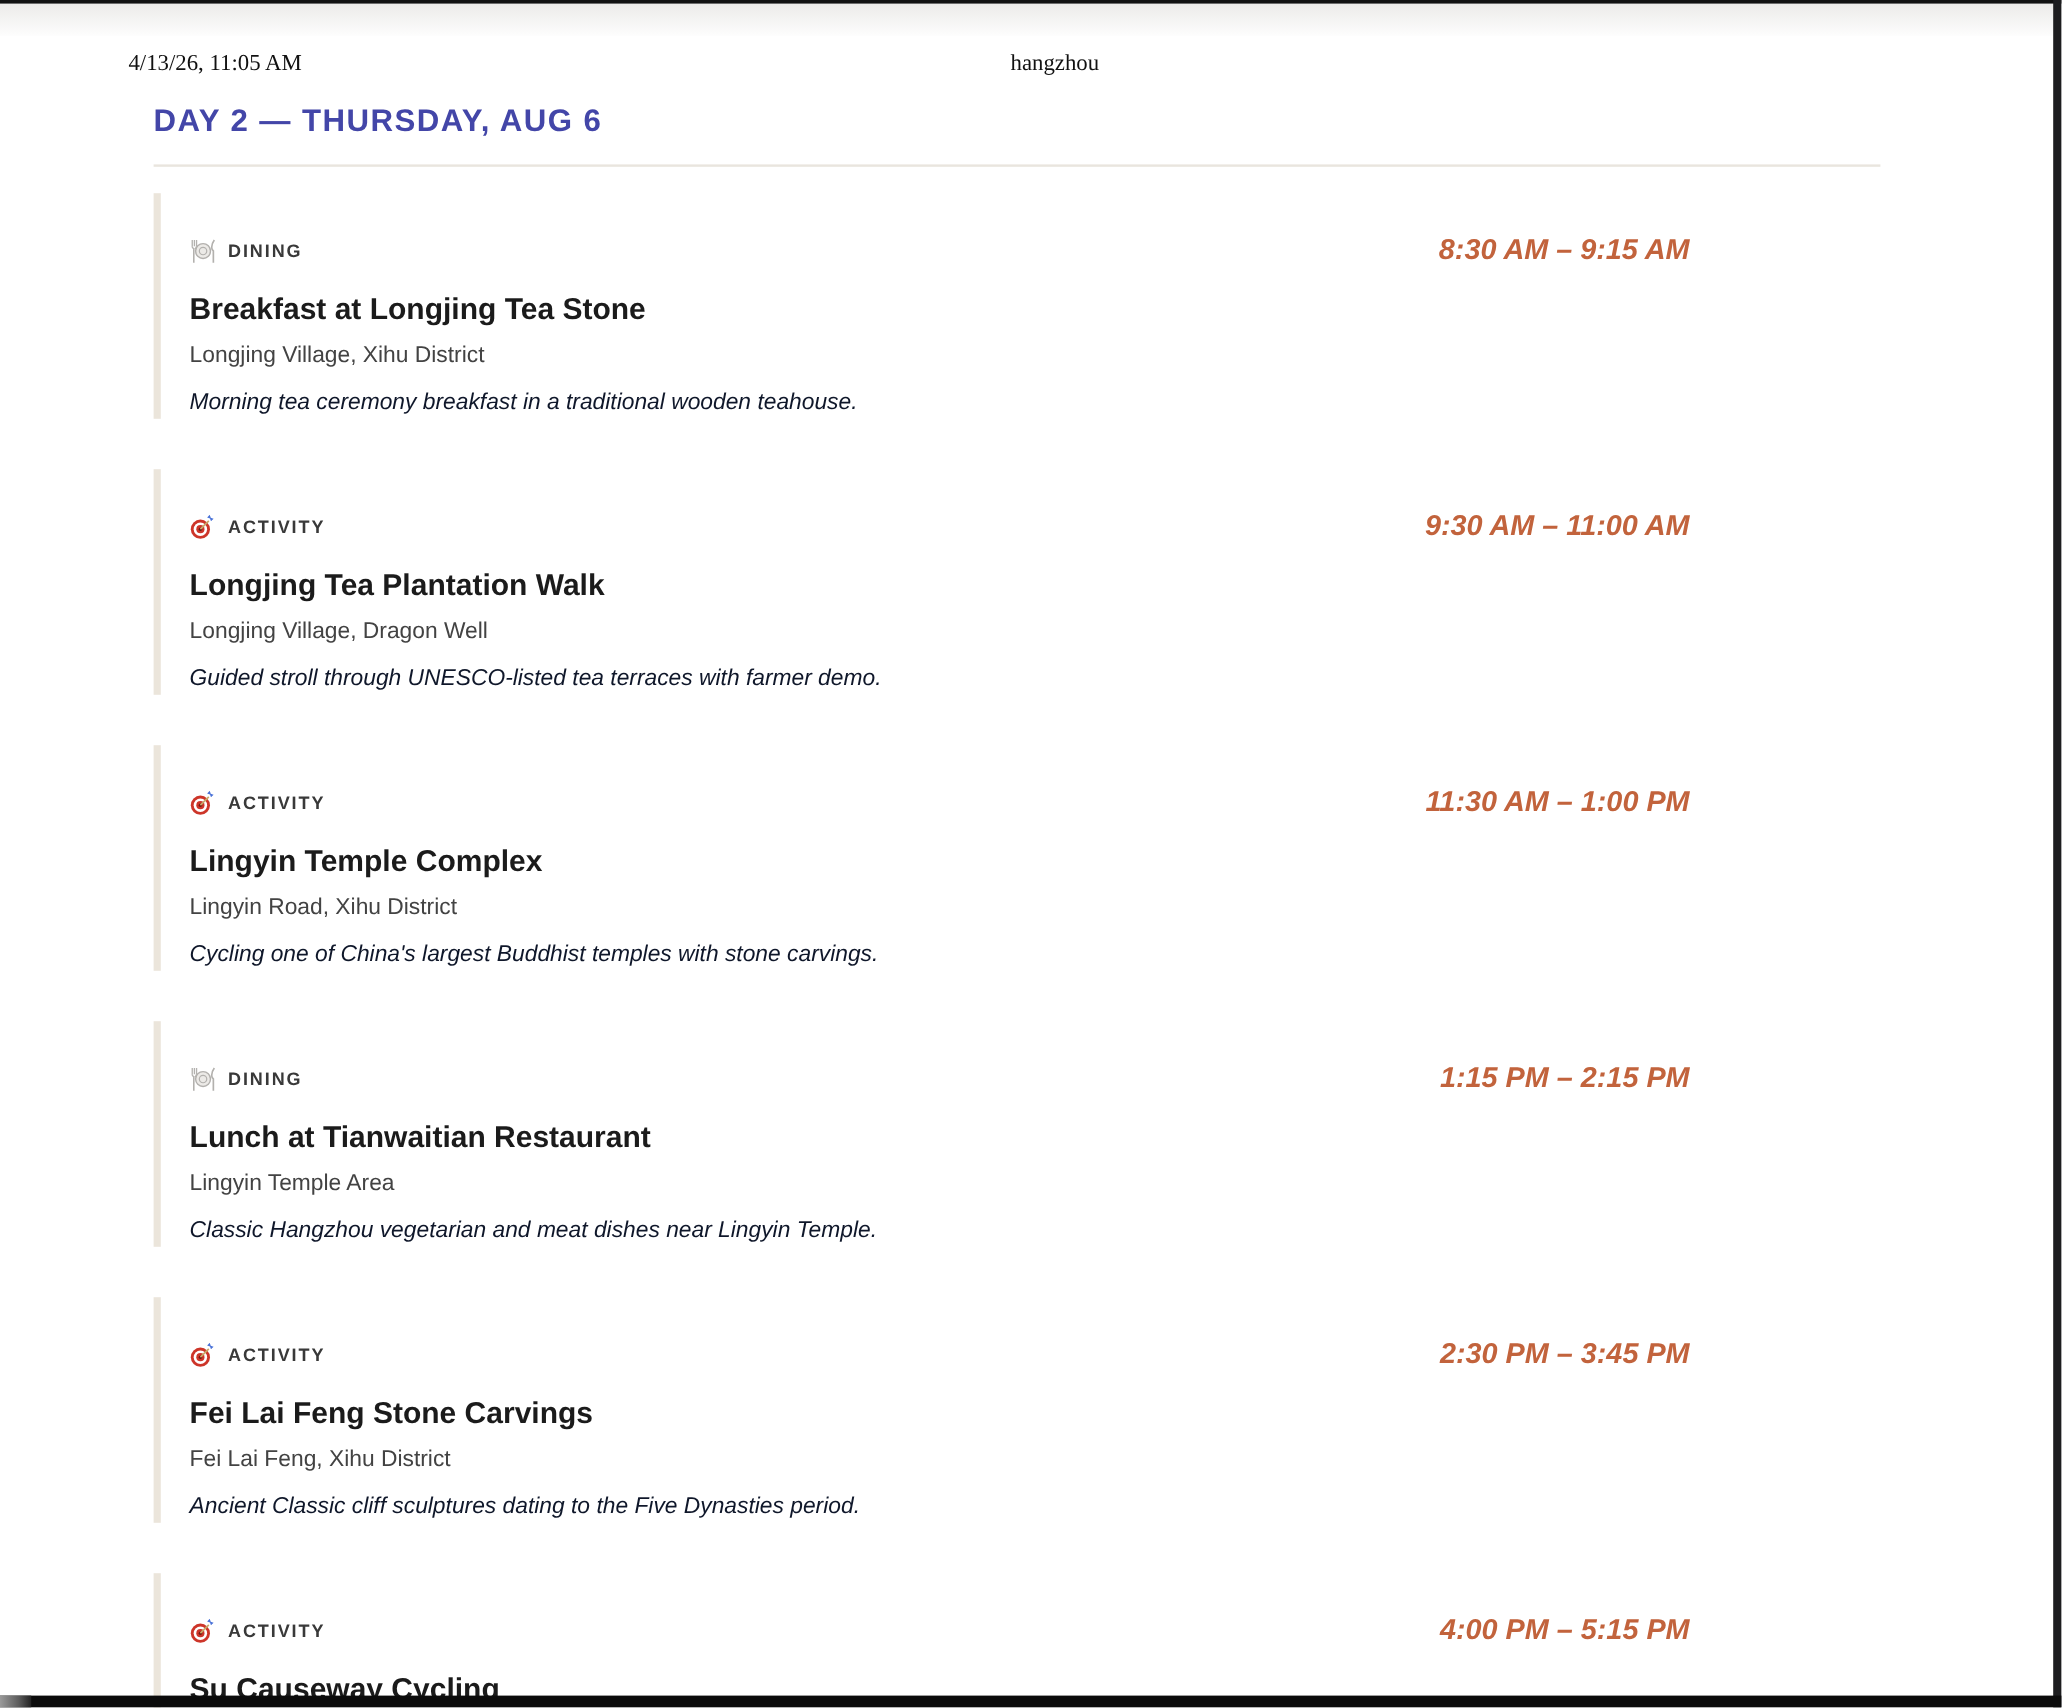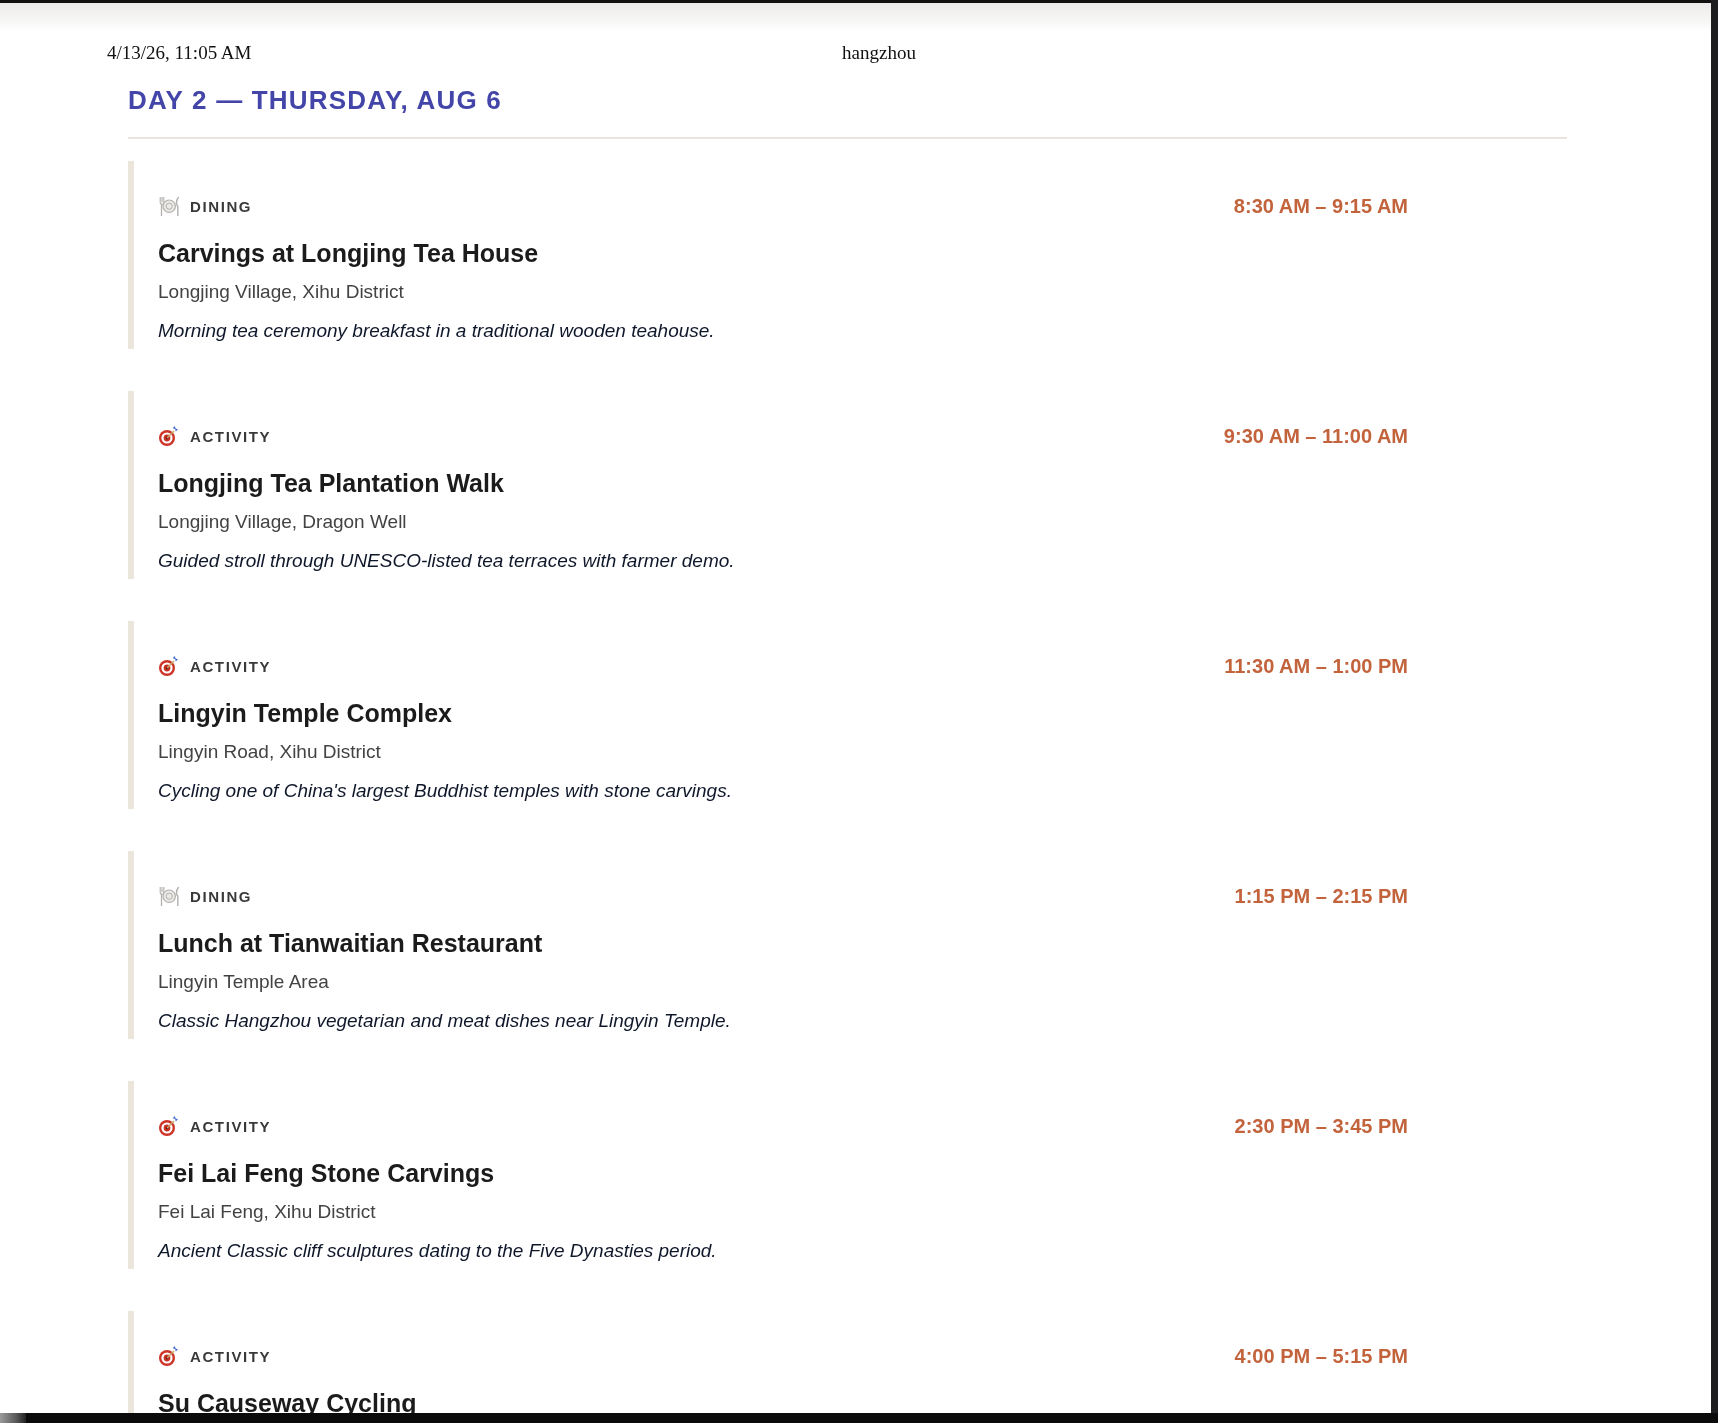--- a/index.html
+++ b/index.html
@@ -55,22 +55,23 @@
     display: flex; justify-content: space-between; 
   }
   .event-type { display: flex; align-items: center; gap: 10px; }
   .event-icon { display: inline-flex; width: 22px; height: 21px; }
   .event-type-label {
     font-size: 15px; font-weight: 700;
     letter-spacing: 1.6px;
     color: #393939;
   }
   .event-time {
-    font-size: 20px; font-weight: 700;
+    font-size: 24px; font-weight: 700;
     color: #c2633c;
+    font-style: italic;
   }
   .event-title {
     margin: 21px 0 0 0;
     font-size: 25px; font-weight: 700;
     color: #1b1b1b;
   }
   .event-location {
     margin-top: 13px;
     font-size: 19px; color: #434343;
   }
@@ -106,21 +107,21 @@
                 <circle cx="11.2" cy="10.2" r="6.2" fill="#eceae7" stroke="#b3b1ae" stroke-width="1.2"></circle>
                 <circle cx="11.2" cy="10.2" r="3.1" fill="none" stroke="#b3b1ae" stroke-width="1"></circle>
                 <path d="M20.6 1 c-1.6 2.2 -2.2 4.2 -2.2 6.1 0 1.5 .8 2.5 1.4 3 V20" stroke="#b3b1ae" stroke-width="1.4" fill="none"></path>
               </svg>
             </span>
 
             <span class="event-type-label">DINING</span>
           </div>
           <span class="event-time">8:30 AM – 9:15 AM</span>
         </div>
-        <h2 class="event-title">Carvings at Longjing Tea House</h2>
+        <h2 class="event-title">Breakfast at Longjing Tea Stone</h2>
         <div class="event-location">Longjing Village, Xihu District</div>
         <div class="event-desc">Morning tea ceremony breakfast in a traditional wooden teahouse.</div>
       </article>
 
       <article class="event-card">
         <div class="event-header">
           <div class="event-type">
 
             <span class="event-icon">
               <svg width="22" height="21" viewBox="0 0 22 21">

